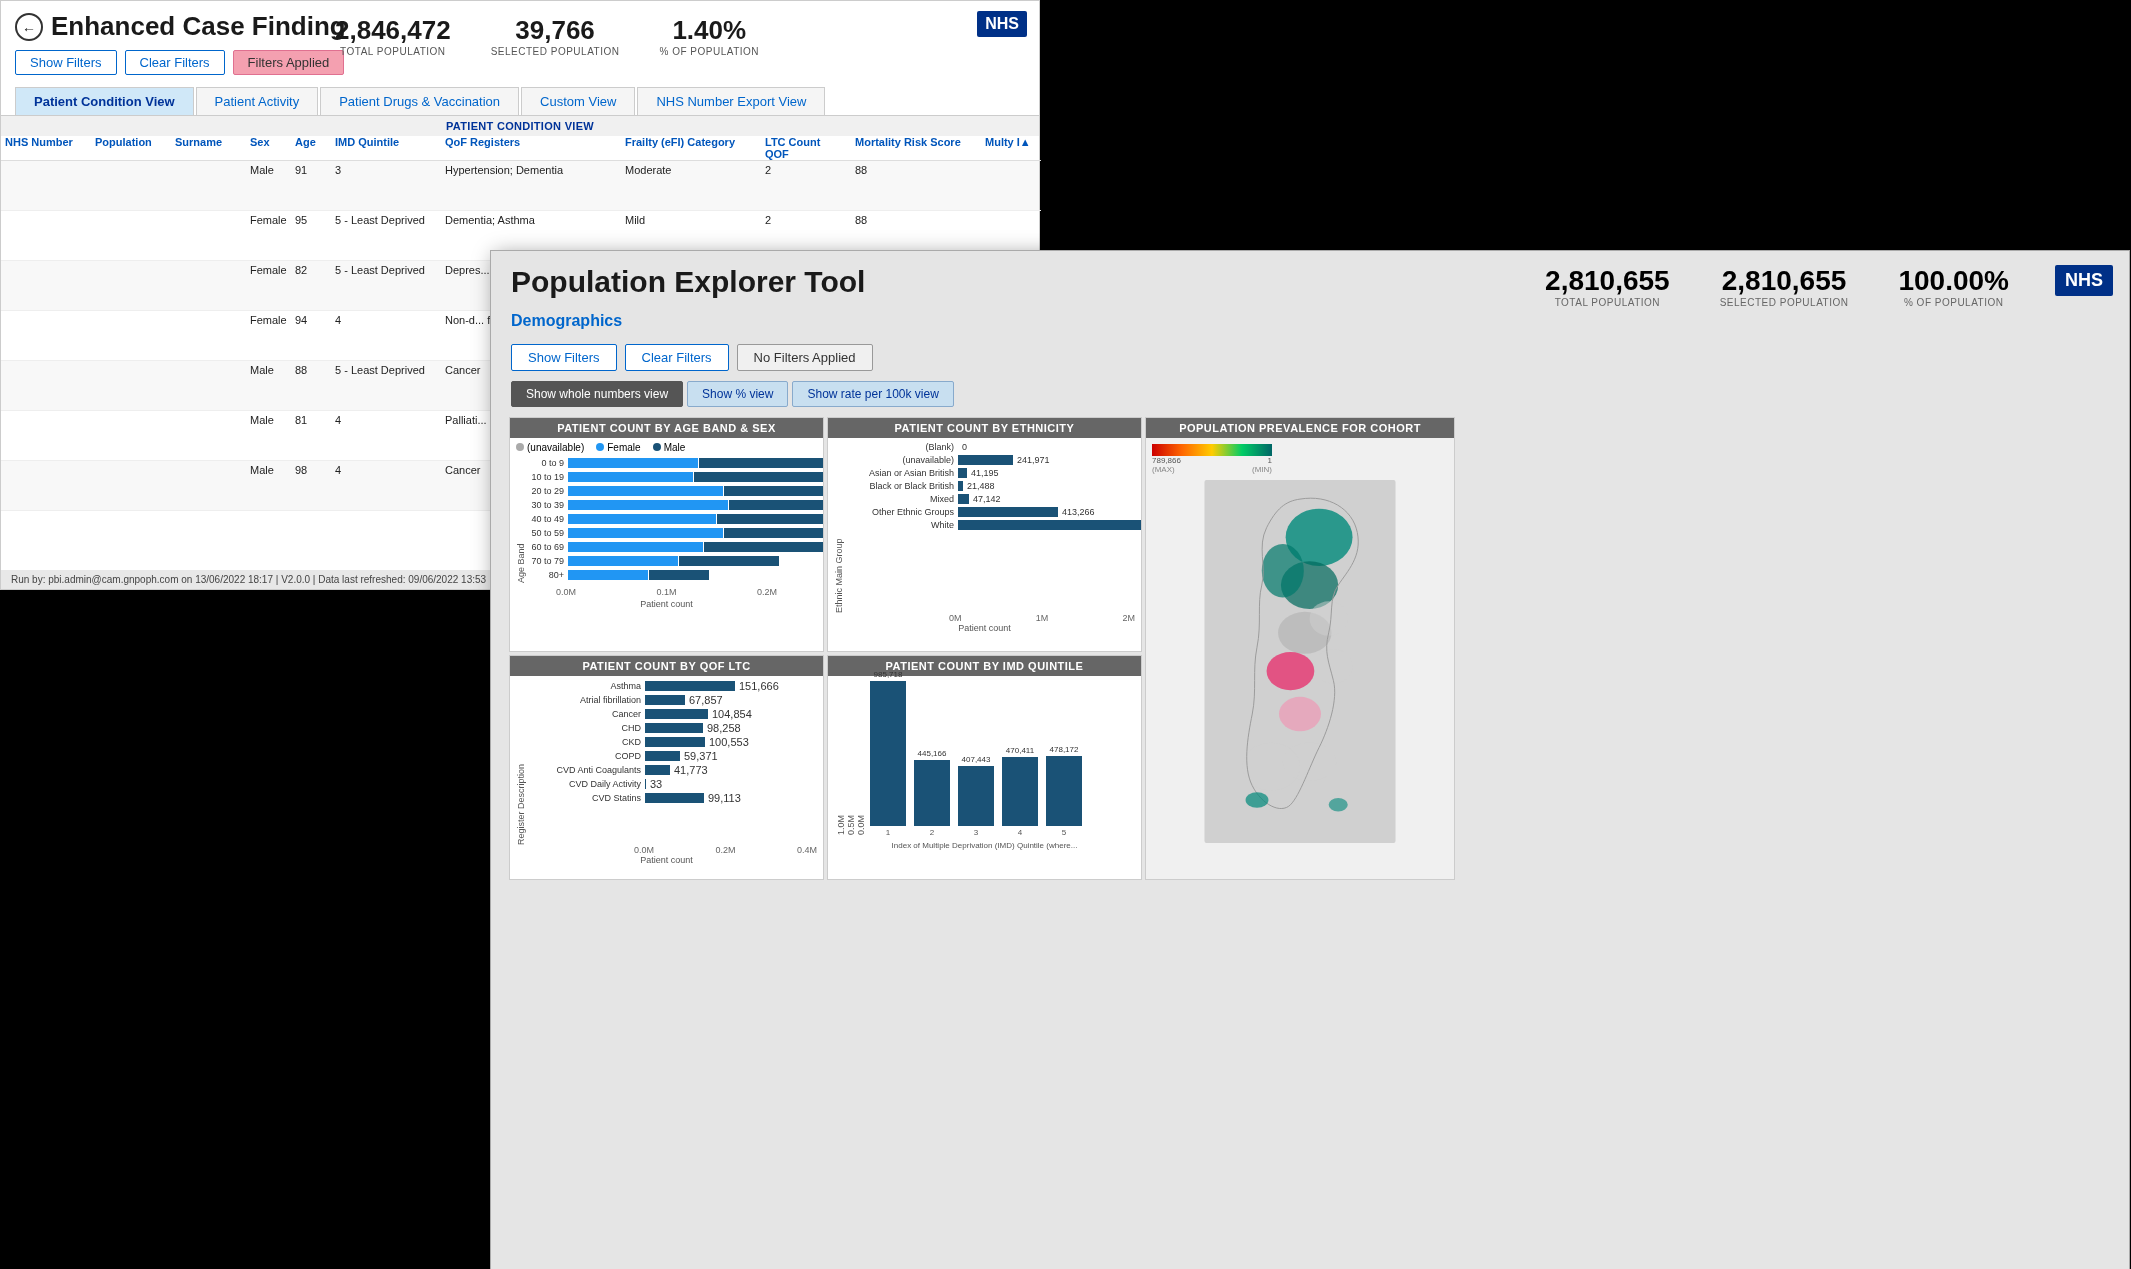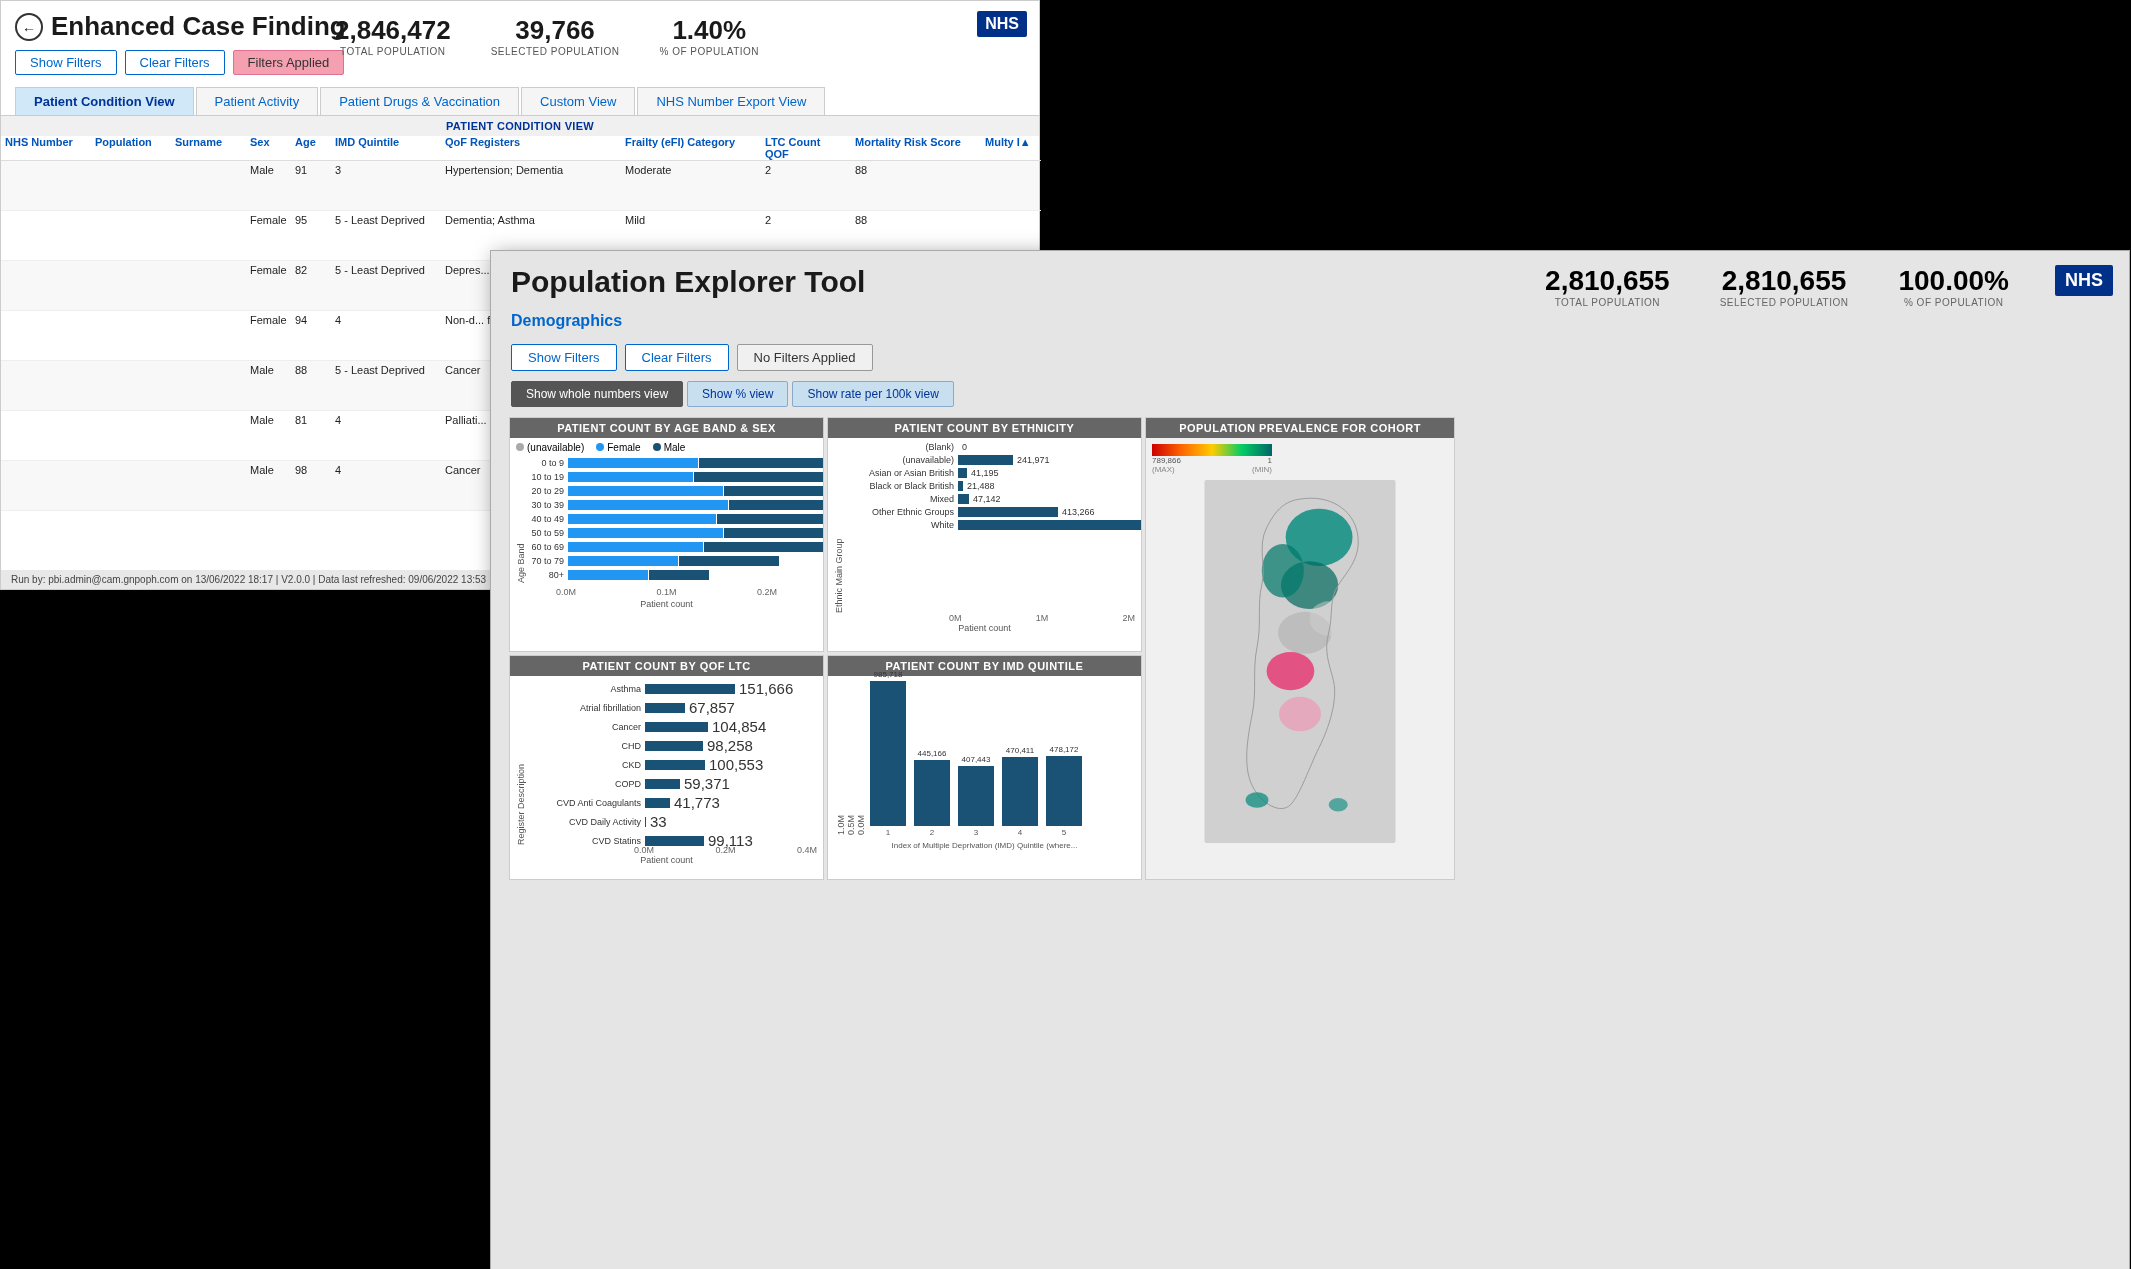--- a/index.html
+++ b/index.html
@@ -308,21 +308,21 @@
     }
     .map-gradient {
       width: 120px; height: 12px;
       background: linear-gradient(to right, #cc0000, #ff6600, #ffcc00, #00cc66, #006666);
     }
 
     
     .qof-row { display: flex; align-items: center; margin-bottom: 2px; }
     .qof-label { width: 115px; text-align: right; margin-right: 4px; font-size: 9px; color: #333; white-space: nowrap; }
     .qof-bar { background: #1a5276; height: 10px; }
-    .qof-val { margin-left: 4px; font-size: 15px; color: #333; }
+    .qof-val { margin-left: 4px; font-size: 11px; color: #333; }
     .imd-bar-wrap { display: flex; flex-direction: column; align-items: center; }
     .imd-bar { background: #1a5276; width: 36px; }
     .imd-val { font-size: 8px; color: #333; margin-bottom: 2px; }
     .imd-x-lbl { font-size: 8px; color: #555; margin-top: 2px; }
 
     
     .pet-footer {
       position: absolute;
       bottom: 0; left: 0; right: 0;
       background: #e8e8e8;

